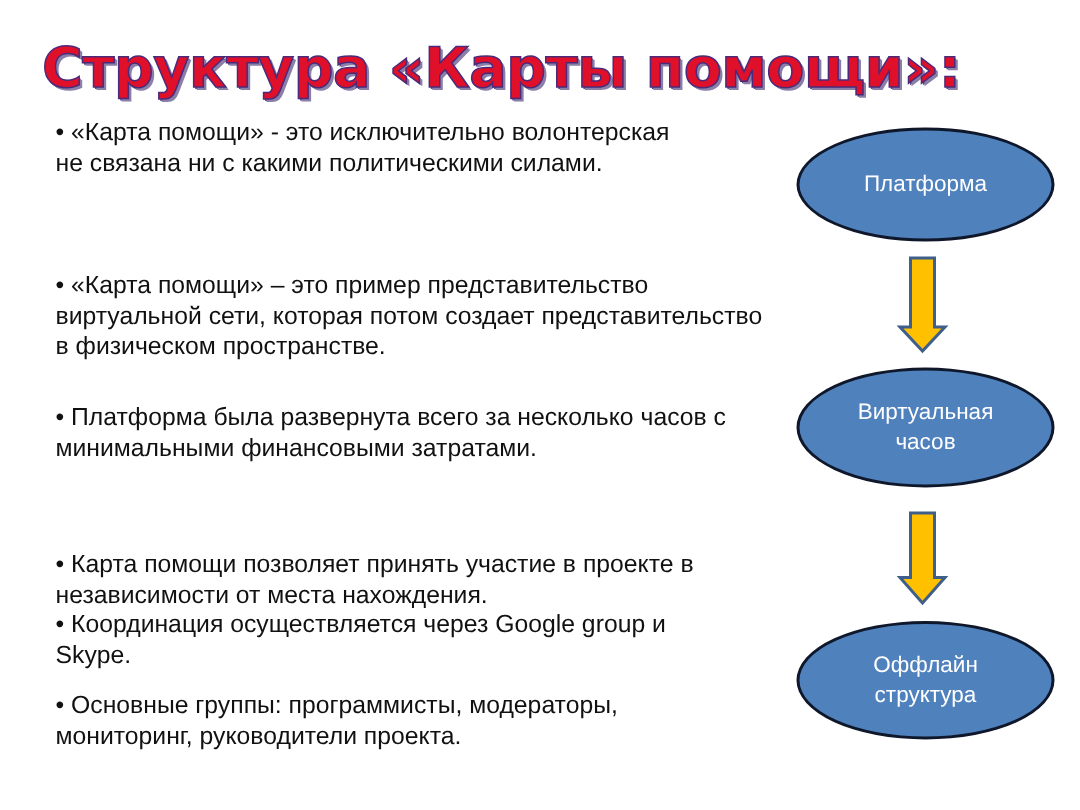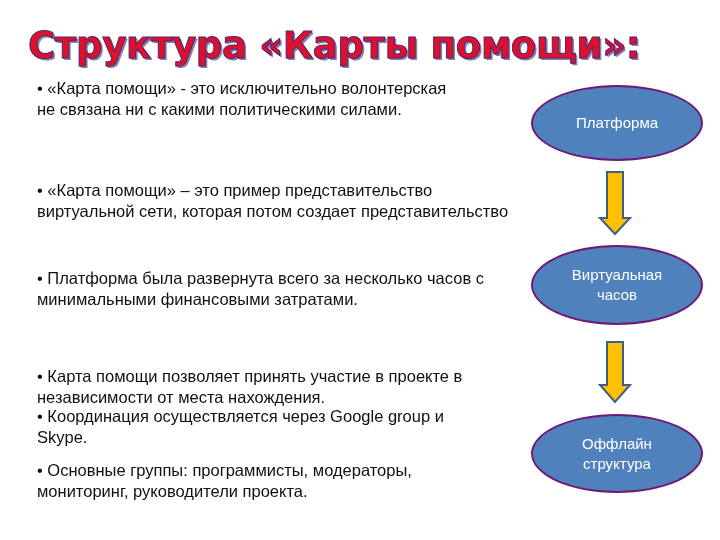--- a/index.html
+++ b/index.html
@@ -17,41 +17,42 @@
       text-shadow: 2px 2px 0 #8A7FA8, 1px 1px 0 #5A4A8A;
       white-space: nowrap;
     }
     .para {
       position: absolute; left: 37px;
       font-size: 16.5px; line-height: 20.5px; color: #111111;
       white-space: nowrap;
     }
     .node {
       position: absolute; width: 172px;
-      background: #4F81BD; border: 2px solid #701a75; border-radius: 50%;
+      background: #4F81BD; border: 2px solid #0f172a; border-radius: 50%;
       box-sizing: border-box;
       display: flex; align-items: center; justify-content: center; text-align: center;
       color: #ffffff; font-size: 15px; line-height: 20px;
     }
     .node span { display: block; max-width: 120px; }
     .arrow { position: absolute; }
   </style>
 </head>
 <body>
 
 <div class="title">Структура «Карты помощи»:</div>
 
 <div class="para" style="top:78px;">
   <div>• «Карта помощи» - это исключительно волонтерская</div>
   <div>не связана ни с какими политическими силами.</div>
 </div>
 
 <div class="para" style="top:180px;">
   <div>• «Карта помощи» – это пример представительство</div>
   <div>виртуальной сети, которая потом создает представительство</div>
+  <div>в физическом пространстве.</div>
 </div>
 
 <div class="para" style="top:268px;">
   <div>• Платформа была развернута всего за несколько часов с</div>
   <div>минимальными финансовыми затратами.</div>
 </div>
 
 <div class="para" style="top:334px;margin-top:32px;">
   <div>• Карта помощи позволяет принять участие в проекте в</div>
   <div>независимости от места нахождения.</div>

